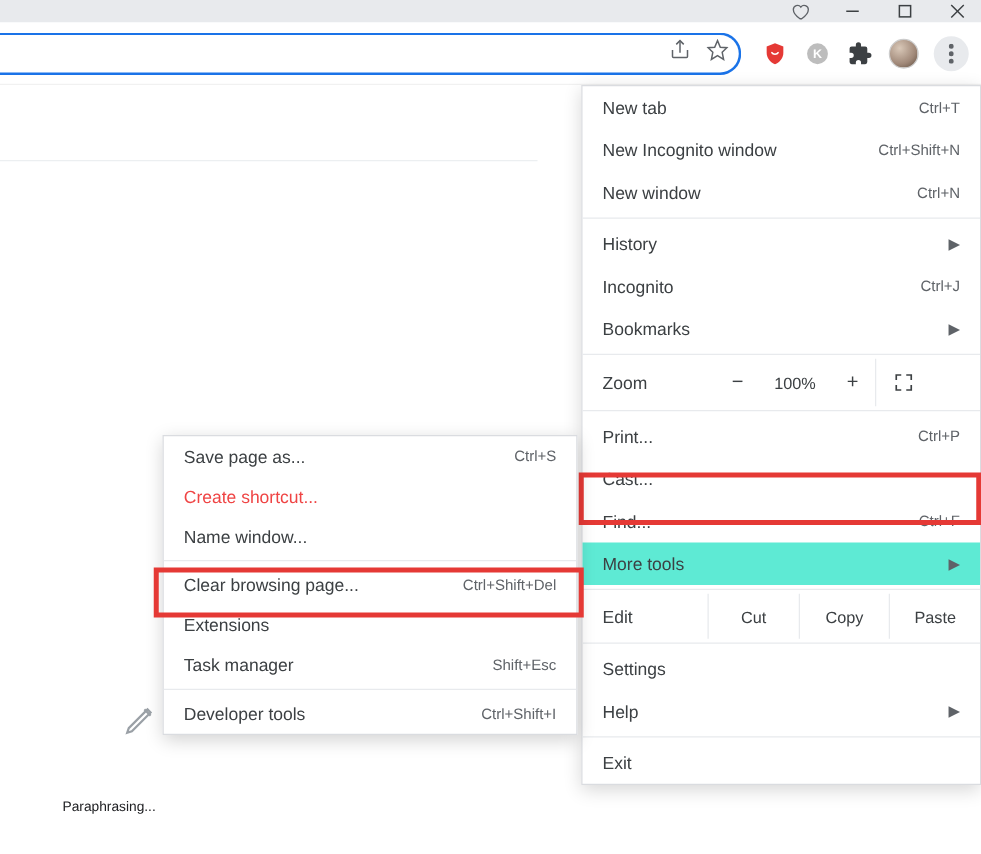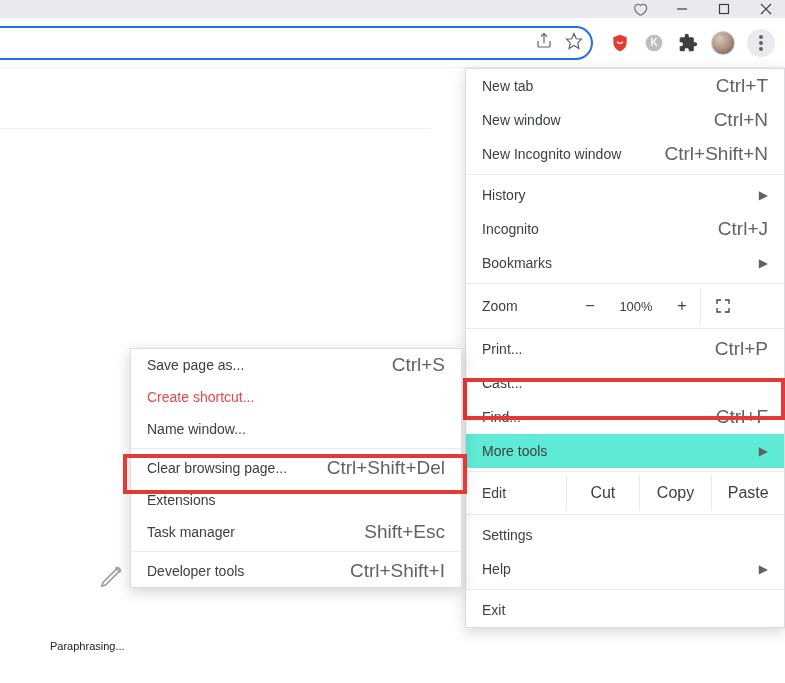--- a/index.html
+++ b/index.html
@@ -62,21 +62,21 @@
       color: #3c4043;
     }
     .menu-row {
       display: flex;
       align-items: center;
       justify-content: space-between;
       height: 34px;
       padding: 0 16px;
       white-space: nowrap;
     }
-    .menu-row .shortcut { color: #5f6368; font-size: 19px; }
+    .menu-row .shortcut { color: #5f6368; font-size: 12px; }
     .menu-row .arrow { color: #5f6368; font-size: 12px; }
     .menu-sep { height: 1px; background: #e8eaed; margin: 3px 0; }
     .menu-row.hover { background: #5eead4; }
     .menu-row.disabled { color: #9aa0a6; }
 
     .zoom-row {
       display: flex;
       align-items: center;
       height: 38px;
       padding: 0 0 0 16px;
@@ -88,21 +88,21 @@
 
     .edit-row {
       display: flex;
       align-items: stretch;
       height: 36px;
       padding-left: 16px;
     }
     .edit-row .elabel { flex: 0 0 84px; display: flex; align-items: center; }
     .edit-row .cell {
       flex: 1; border-left: 1px solid #e8eaed; display: flex; align-items: center; justify-content: center;
-      font-size: 16px;
+      font-size: 13px;
     }
 
     
     .highlight-more-tools {
       position: absolute;
       border: 4px solid #e53935;
       pointer-events: none;
     }
 
     
@@ -223,26 +223,26 @@
 </div>
 
 <div class="content-hr"></div>
 
 <div class="main-menu">
   <div class="menu-row">
     <span>New tab</span>
     <span class="shortcut">Ctrl+T</span>
   </div>
   <div class="menu-row">
+    <span>New Incognito window</span>
+    <span class="shortcut">Ctrl+Shift+N</span>
+  </div>
+  <div class="menu-row">
     <span>New window</span>
     <span class="shortcut">Ctrl+N</span>
-  </div>
-  <div class="menu-row">
-    <span>New Incognito window</span>
-    <span class="shortcut">Ctrl+Shift+N</span>
   </div>
   <div class="menu-sep"></div>
   <div class="menu-row">
     <span>History</span>
     <span class="arrow">▶</span>
   </div>
   <div class="menu-row">
     <span>Incognito</span>
     <span class="shortcut">Ctrl+J</span>
   </div>

